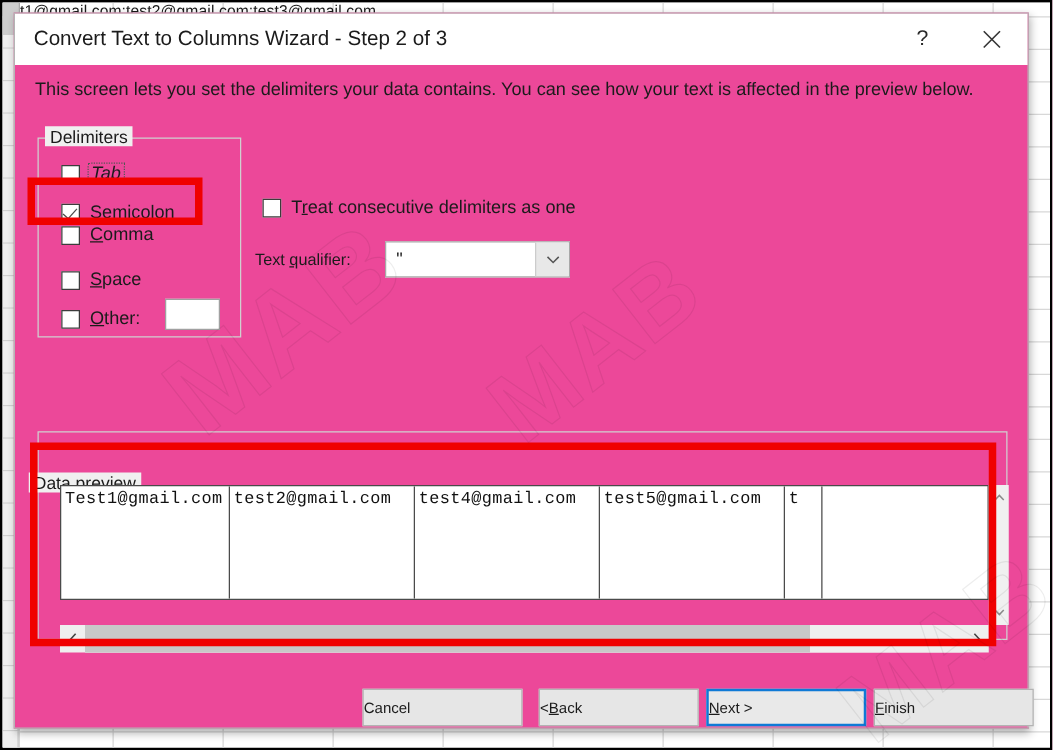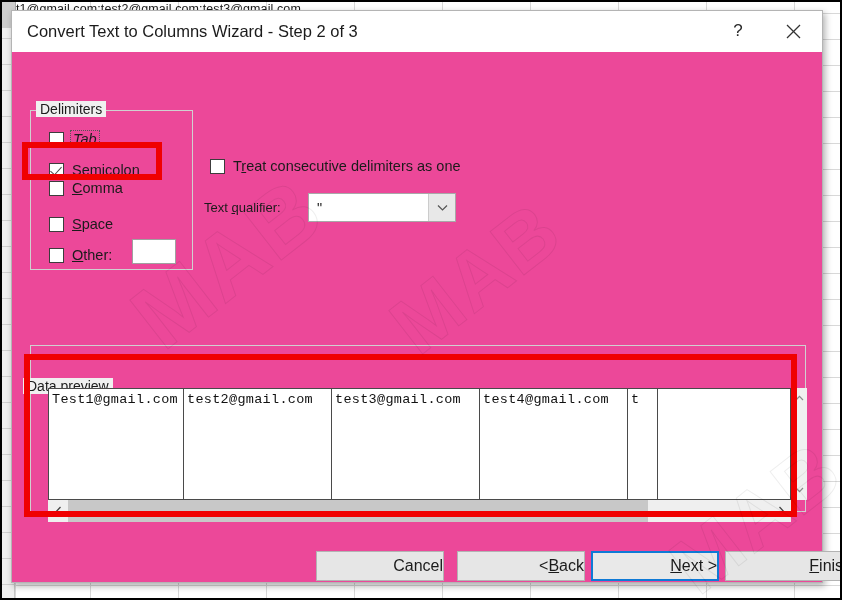--- a/index.html
+++ b/index.html
@@ -268,21 +268,21 @@
     justify-content: center;
     box-sizing: border-box;
   }
 
   
   #preview-frame {
     position: absolute;
     left: 36px;
     top: 377px;
     width: 743px;
-    height: 112px;
+    height: 92px;
     border: 1px solid #4a4a4a;
     background: #ffffff;
     box-sizing: border-box;
     overflow: hidden;
     display: flex;
   }
   .pvcol {
     height: 100%;
     border-right: 1px solid #4a4a4a;
     box-sizing: border-box;
@@ -355,25 +355,24 @@
   
   .btn {
     position: absolute;
     top: 540px;
     height: 30px;
     background: #e6e6e6;
     border: 1px solid #b3b3b3;
     box-sizing: border-box;
     display: flex;
     align-items: center;
-    justify-content: flex-end;
-    font-size: 16px;
+    justify-content: flex-start;
+    font-size: 12px;
     color: #1b1b1b;
     cursor: default;
-    margin-left: 26px;
   }
   .btn u { text-decoration: underline; }
   .btn.focused {
     border: 2px solid #0f7ad6;
     background: #e9e9e9;
   }
   #btn-cancel { left: 278px; width: 128px; }
   #btn-back   { left: 419px; width: 128px; }
   #btn-next   { left: 553px; width: 128px; }
   #btn-finish { left: 687px; width: 128px; }
@@ -473,20 +472,21 @@
       <div class="tb-btn" id="close-btn">
         <span>
           <svg width="15" height="15" viewBox="0 0 15 15">
             <line x1="1" y1="1" x2="14" y2="14" stroke="#333" stroke-width="1.3"></line>
             <line x1="14" y1="1" x2="1" y2="14" stroke="#333" stroke-width="1.3"></line>
           </svg>
         </span>
       </div>
     </div>
 
+    <div id="instruction">This screen lets you set the delimiters your data contains.  You can see how your text is affected in the preview below.</div>
 
     <div class="groupbox" id="grp-delims"></div>
     <div class="group-title" id="grp-delims-title">Delimiters</div>
 
     <div class="cbrow" id="cb-tab">
       <span class="cbox"></span>
       <span class="cblabel focusbox"><u>T</u><span>ab</span></span>
     </div>
 
     <div class="cbrow" id="cb-semicolon">
@@ -531,24 +531,24 @@
     <div class="group-title" id="grp-preview-title"><span>Data </span><u>p</u><span>review</span></div>
 
     <div id="preview-frame">
       <div class="pvcol" style="width:135px">
         <div class="pvcell">Test1@gmail.com</div>
       </div>
       <div class="pvcol" style="width:148px">
         <div class="pvcell">test2@gmail.com</div>
       </div>
       <div class="pvcol" style="width:148px">
-        <div class="pvcell">test3@gmail.com</div>
+        <div class="pvcell">test4@gmail.com</div>
       </div>
       <div class="pvcol" style="width:148px">
-        <div class="pvcell">test4@gmail.com</div>
+        <div class="pvcell">test5@gmail.com</div>
       </div>
       <div class="pvcol" style="width:30px">
         <div class="pvcell">t</div>
       </div>
     </div>
 
     <div id="pv-vscroll">
       <div class="vsb-arrow" id="vsb-up">
         <svg width="9" height="6" viewBox="0 0 9 6">
             <polyline points="1,5 4.5,1.3 8,5" fill="none" stroke="#8a8a8a" stroke-width="1.2"></polyline>

